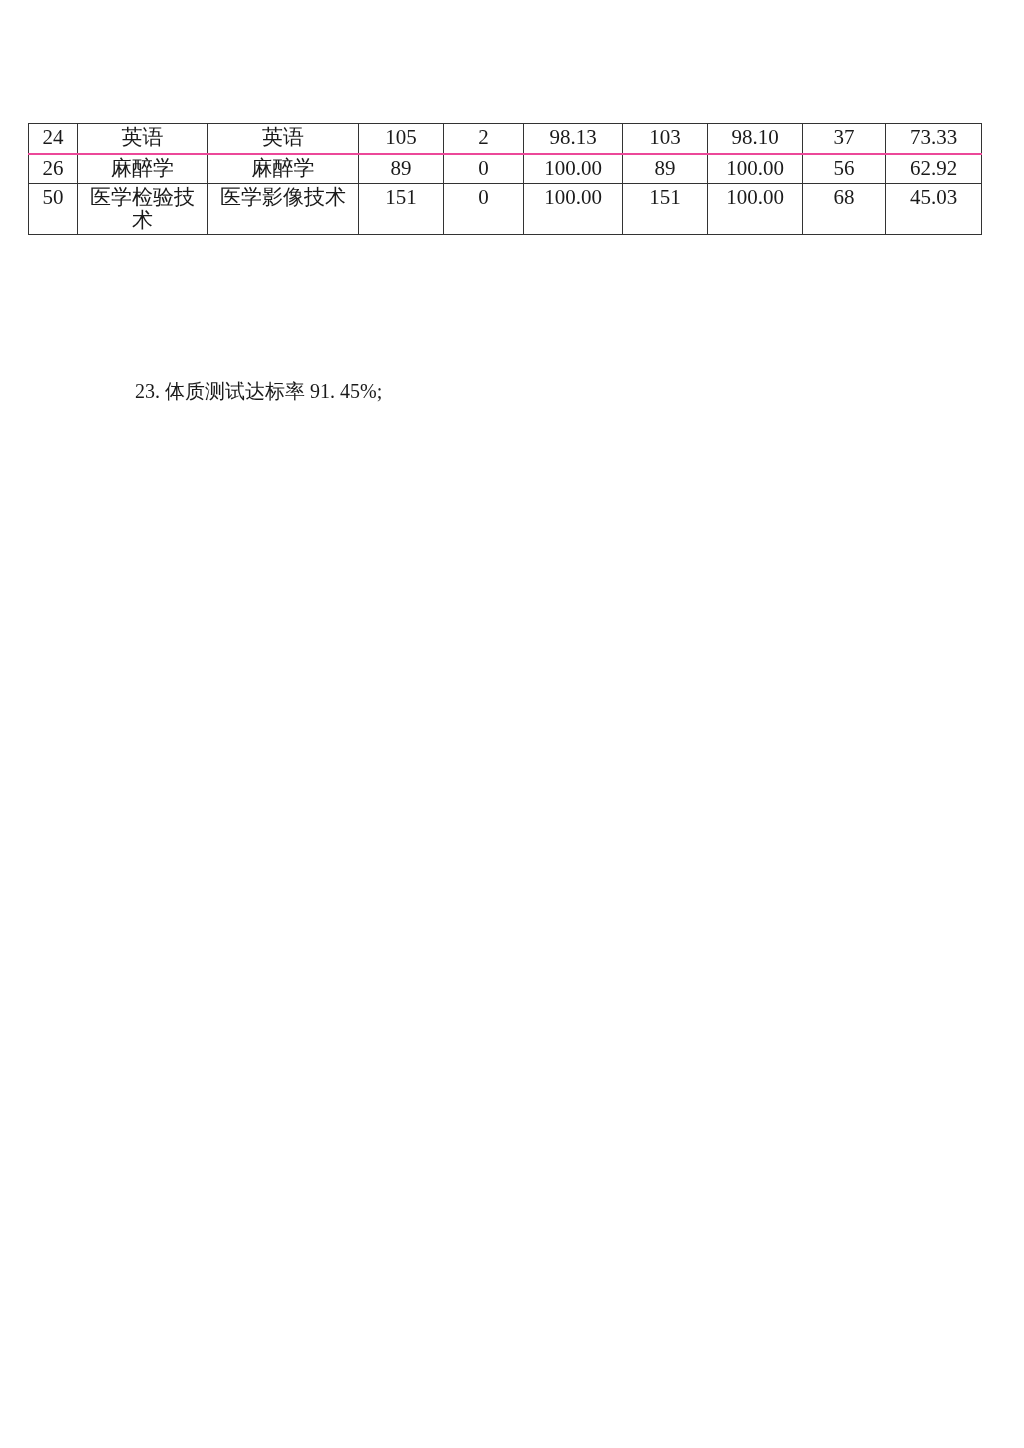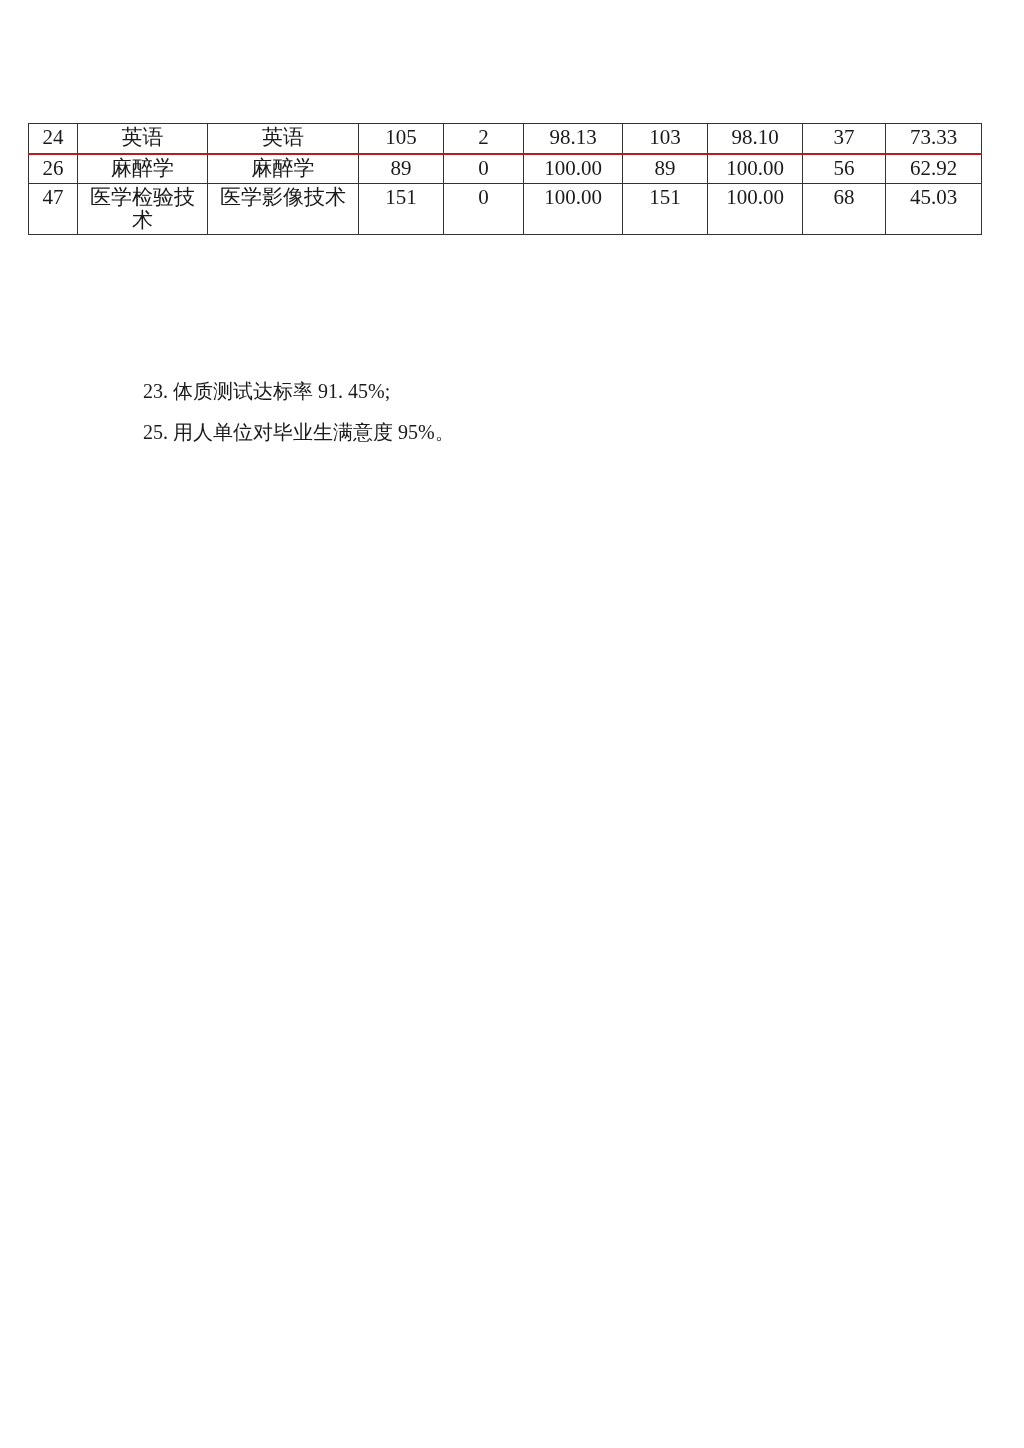--- a/index.html
+++ b/index.html
@@ -32,24 +32,24 @@
     font-size: 21px;
     line-height: 23px;
     white-space: pre-line;
     overflow: hidden;
   }
   tr.row-h1 { height: 30px; }
   tr.row-h2 { height: 56px; }
   tr.row-h3 { height: 30px; }
   tr.row-h4 { height: 48px; }
   tr.row-h5 { height: 62px; }
-  tr.sep-top td { border-top: 2px solid #b91c1c; }
+  tr.sep-top td { border-top: 2px solid #ec4899; }
   .notes {
     position: absolute;
-    left: 143px;
+    left: 135px;
     top: 379px;
   }
   .note-line {
     margin: 0 0 17px 0;
     font-size: 20px;
     line-height: 24px;
     color: #1a1a1a;
   }
   .page-number {
     position: absolute;
@@ -99,35 +99,34 @@
         <td>麻醉学</td>
         <td>89</td>
         <td>0</td>
         <td>100.00</td>
         <td>89</td>
         <td>100.00</td>
         <td>56</td>
         <td>62.92</td>
       </tr>
       <tr class="row-h4">
-        <td>47</td>
+        <td>50</td>
         <td>医学检验技
 术</td>
         <td>医学影像技术</td>
         <td>151</td>
         <td>0</td>
         <td>100.00</td>
         <td>151</td>
         <td>100.00</td>
         <td>68</td>
         <td>45.03</td>
       </tr>
     </tbody>
   </table>
 
   <div class="notes">
     <p class="note-line">23. 体质测试达标率 91. 45%;</p>
-    <p class="note-line">25. 用人单位对毕业生满意度 95%。</p>
   </div>
 
   <div class="page-number">42</div>
 
 </div>
 
 </body></html>

